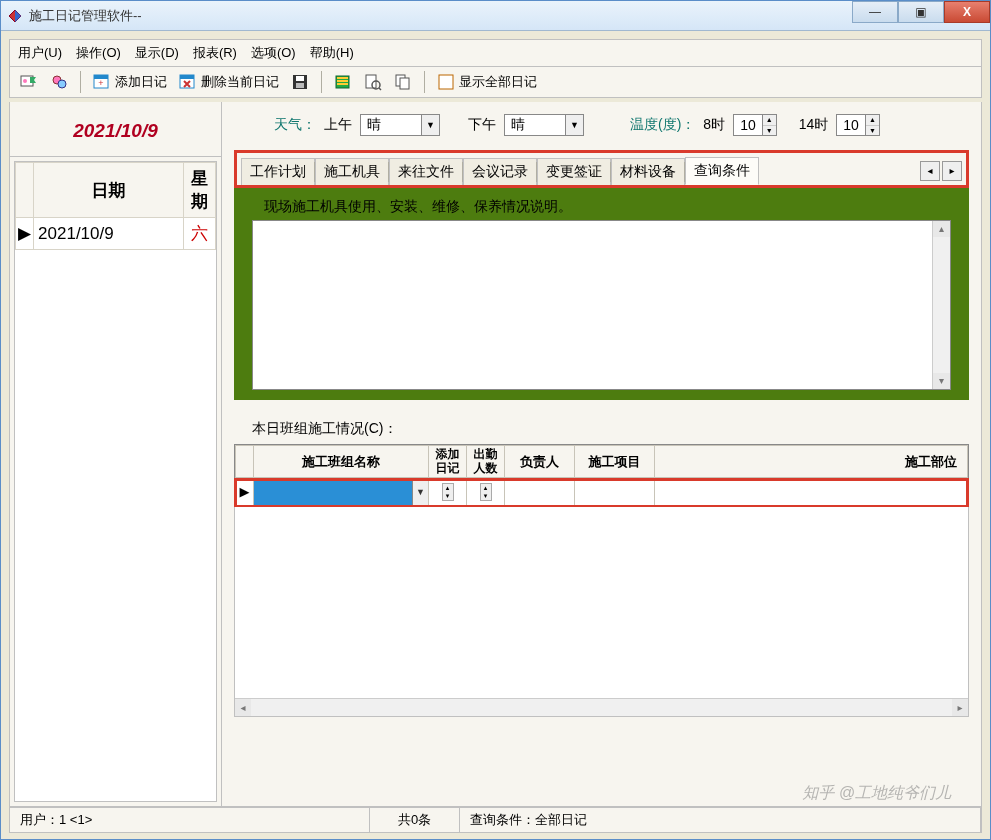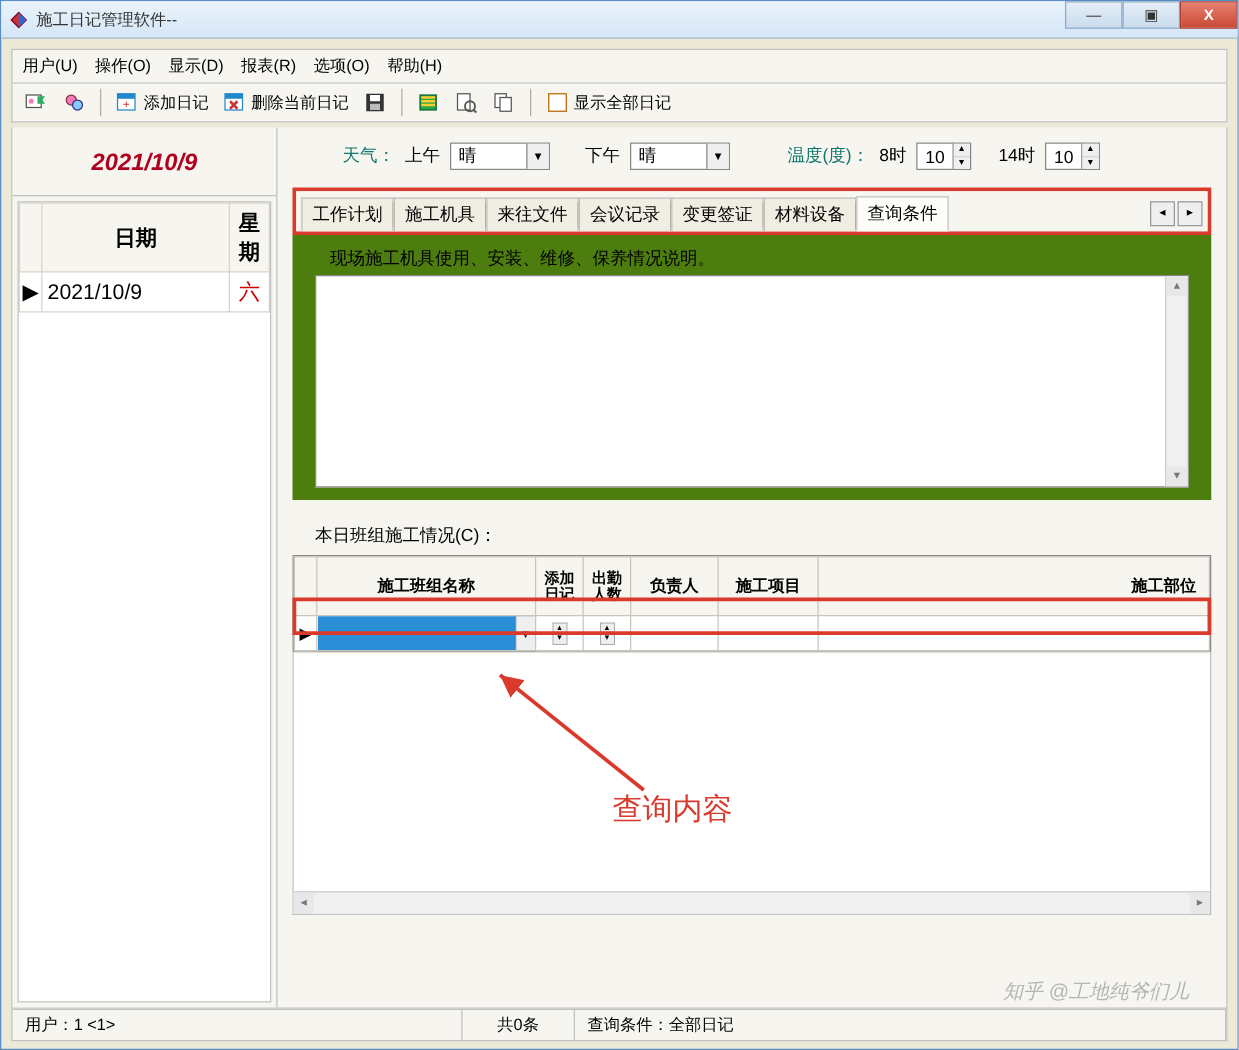--- a/index.html
+++ b/index.html
@@ -219,21 +219,21 @@
 .team-table {
   width: 100%;
   border-collapse: collapse;
 }
 .team-table th, .team-table td {
   border: 1px solid #c8c4b8;
   background: #f7f5ef;
   font-size: 13px;
   text-align: center;
   padding: 2px 2px;
-  height: 47px;
+  height: 32px;
 }
 .team-table td { background: #fff; height: 28px; }
 .team-table th.vert { width: 38px; font-size: 12px; line-height: 1.1; }
 .row-highlight {
   position: absolute;
   left: 0; right: 0;
   border: 3px solid #d93a2b;
   height: 30px;
   pointer-events: none;
 }
@@ -494,31 +494,20 @@
               <td></td>
             </tr>
           </tbody>
             </table>
         </div>
         <div class="row-highlight" style="top:34px;"></div>
       </div>
 
       <div class="team-scroll-area" style="position:relative">
 
-        <div class="anno" style="left:140px; top:10px;">
-          <svg class="arrow" width="150" height="110">
-              <defs>
-                <marker id="ah2" markerWidth="8" markerHeight="8" refX="6" refY="3" orient="auto">
-                  <path d="M0,0 L6,3 L0,6 Z" fill="#d93a2b"></path>
-                </marker>
-              </defs>
-              <path d="M140 100 L25 8" stroke="#d93a2b" stroke-width="3" marker-end="url(#ah2)" fill="none"></path>
-            </svg>
-          <div style="margin-left:115px; margin-top:-18px;">查询内容</div>
-        </div>
         <div class="scroll-h"></div>
       </div>
 
     </div>
   </div>
 
   <div class="statusbar">
     <div class="cell" style="width:360px">用户：1 &lt;1&gt;</div>
     <div class="cell" style="width:90px;text-align:center">共0条</div>
     <div class="cell wide">查询条件：全部日记</div>

